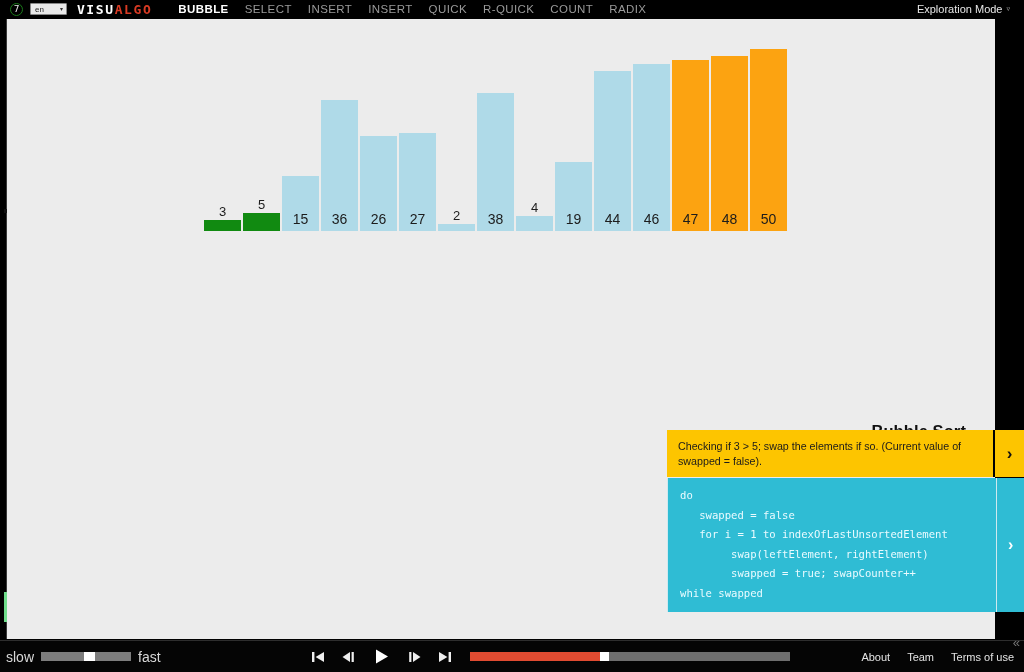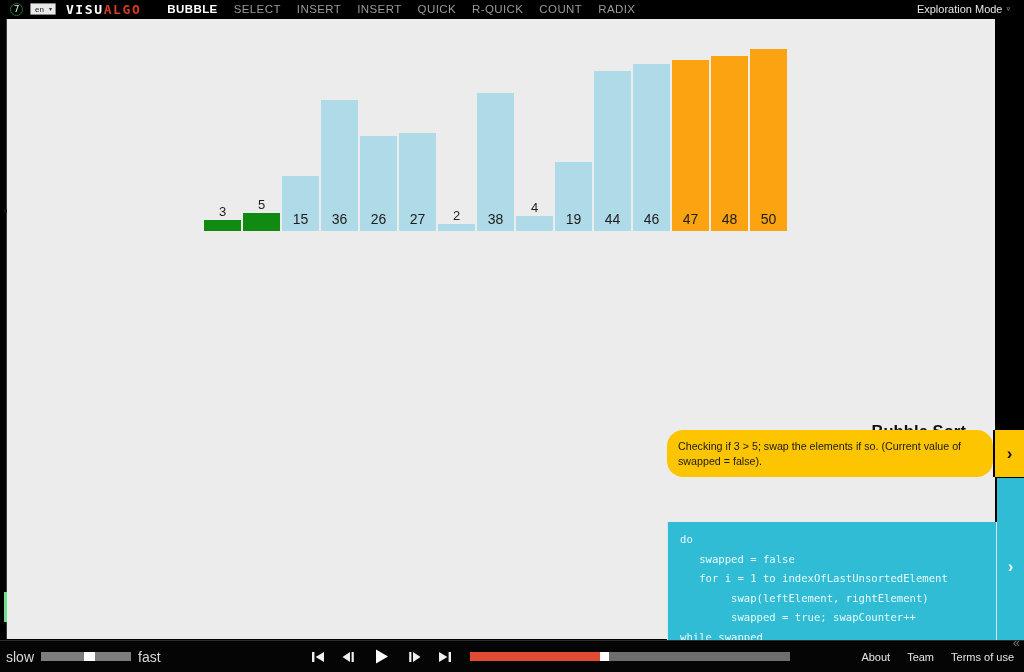--- a/index.html
+++ b/index.html
@@ -13,21 +13,21 @@
   }
   #logo-zone{ display:flex; align-items:center; padding-left:10px; gap:7px; }
   .vm-circle{
     width:13px;height:13px;border-radius:50%;border:1.5px solid #1a7a1a;
     color:#e8e8e8;font-size:9px;line-height:10px;text-align:center;
     font-family:"DejaVu Sans", sans-serif;
   }
   #lang-select{
     background:#e9e9e9;color:#222;font-size:8px;line-height:11px;
     padding:1px 3px 1px 4px;border:1px solid #888;border-radius:1px;
-    display:flex;align-items:center;gap:5px;height:12px;
+    display:flex;align-items:center;gap:16px;height:12px;
   }
   #lang-select .caret{ font-size:6px; color:#333; }
   #brand{
     font-family:"DejaVu Sans Mono", monospace; font-weight:bold;
     font-size:13px; letter-spacing:1.6px; margin-left:3px;
   }
   #brand .w{ color:#fff; }
   #brand .r{ color:#d93a23;text-align:center; }
   #navlinks{ display:flex; align-items:flex-end; gap:16px; margin-left:26px; }
   .navlink{
@@ -68,33 +68,32 @@
     font-size:16.5px; font-weight:bold; color:#111;
     font-family:"Liberation Sans", sans-serif; letter-spacing:.1px;
   }
 
   
   #status-wrap{ position:absolute; left:667px; top:430px; width:357px; display:flex; }
   #status-box{
     width:326px; background:#fdc500; color:#1b1b1b;
     font-size:10.7px; line-height:14.5px; padding:9px 10px 9px 11px;
     min-height:46px;
-    border-radius:16px;
   }
   #status-next{
     width:31px; background:#fdc500; border-left:2px solid #000;
     display:flex; align-items:center; justify-content:center;
     color:#111; font-size:17px; font-weight:bold; cursor:pointer;
   }
 
   
   #code-wrap{ position:absolute; left:667px; top:478px; width:357px; display:flex; }
   #code-box{
     width:382px; background:#2fbcd4; padding:8px 0 9px 0;
-    border:1px solid #cfe9ef; border-top:none; border-bottom:none;margin-top:44px;
+    border:1px solid #cfe9ef; border-top:none; border-bottom:none;
   }
   #code-next{
     width:31px; background:#2fbcd4;
     display:flex; align-items:center; justify-content:center;
     color:#fff; font-size:16px; font-weight:bold; cursor:pointer;
   }
   .code-line{
     font-family:"DejaVu Sans Mono", monospace; font-size:10.6px;
     line-height:19.5px; color:#eafbff; white-space:pre; padding-left:12px;
   }

